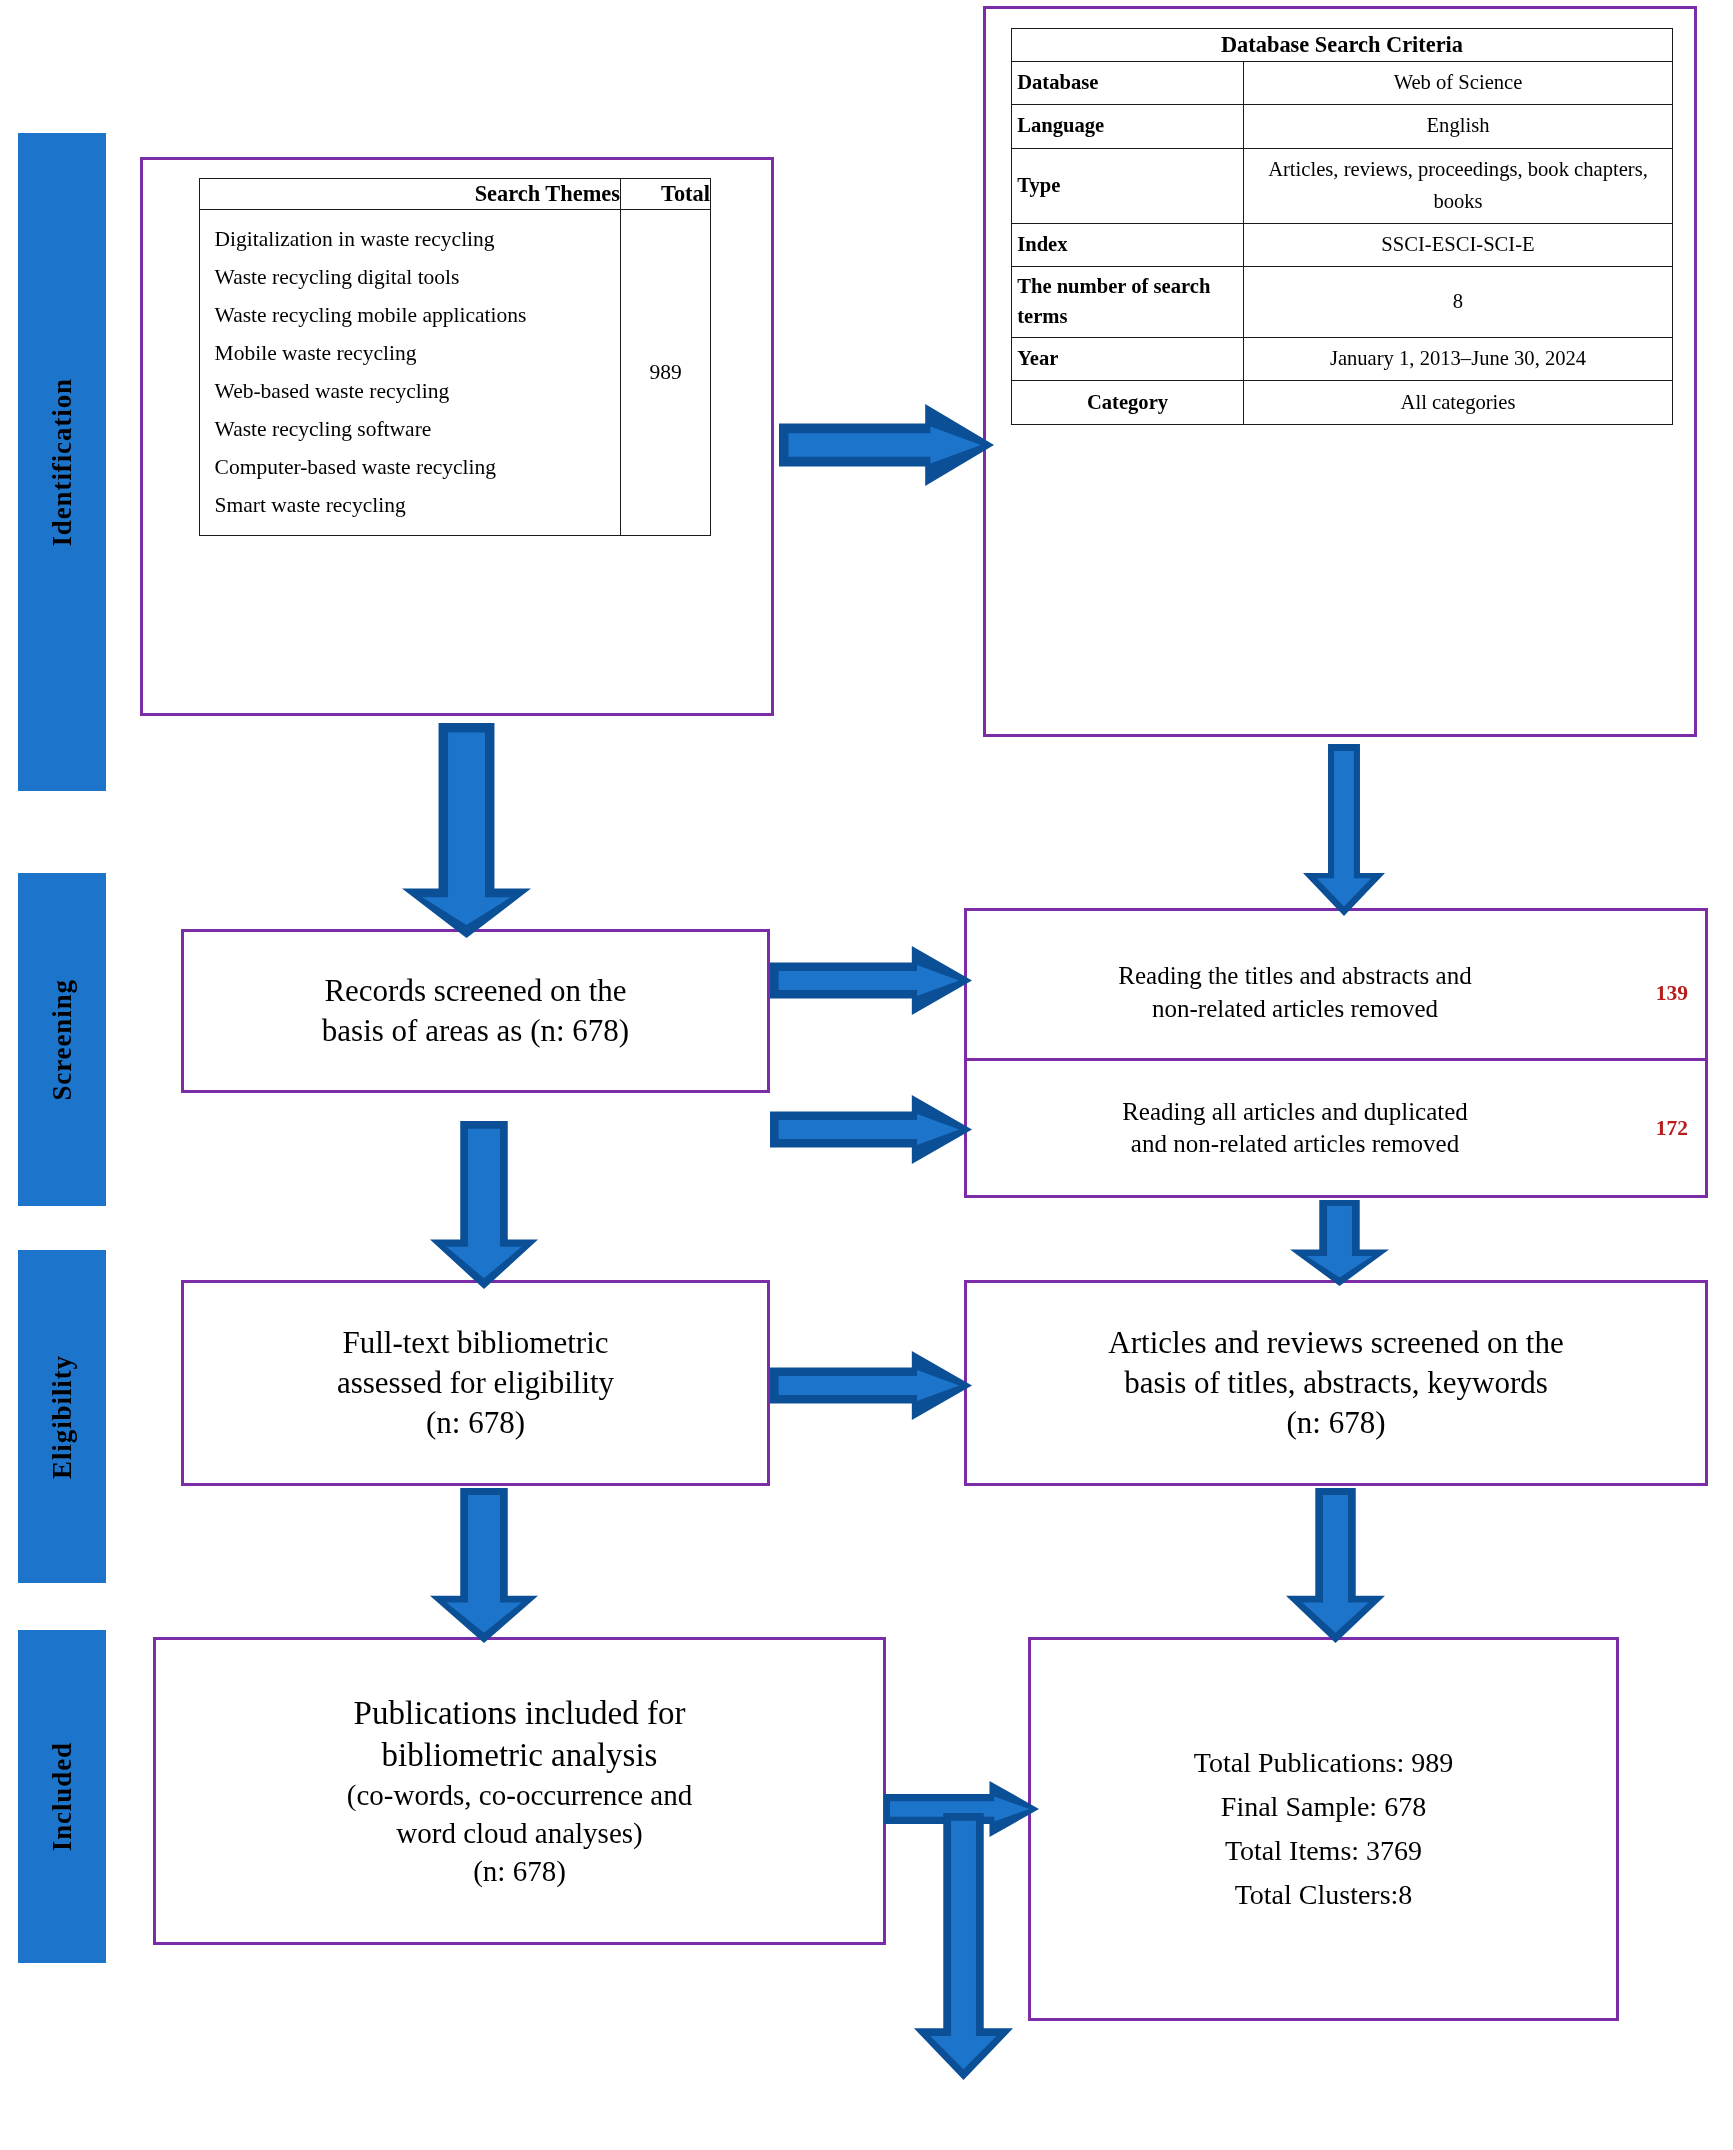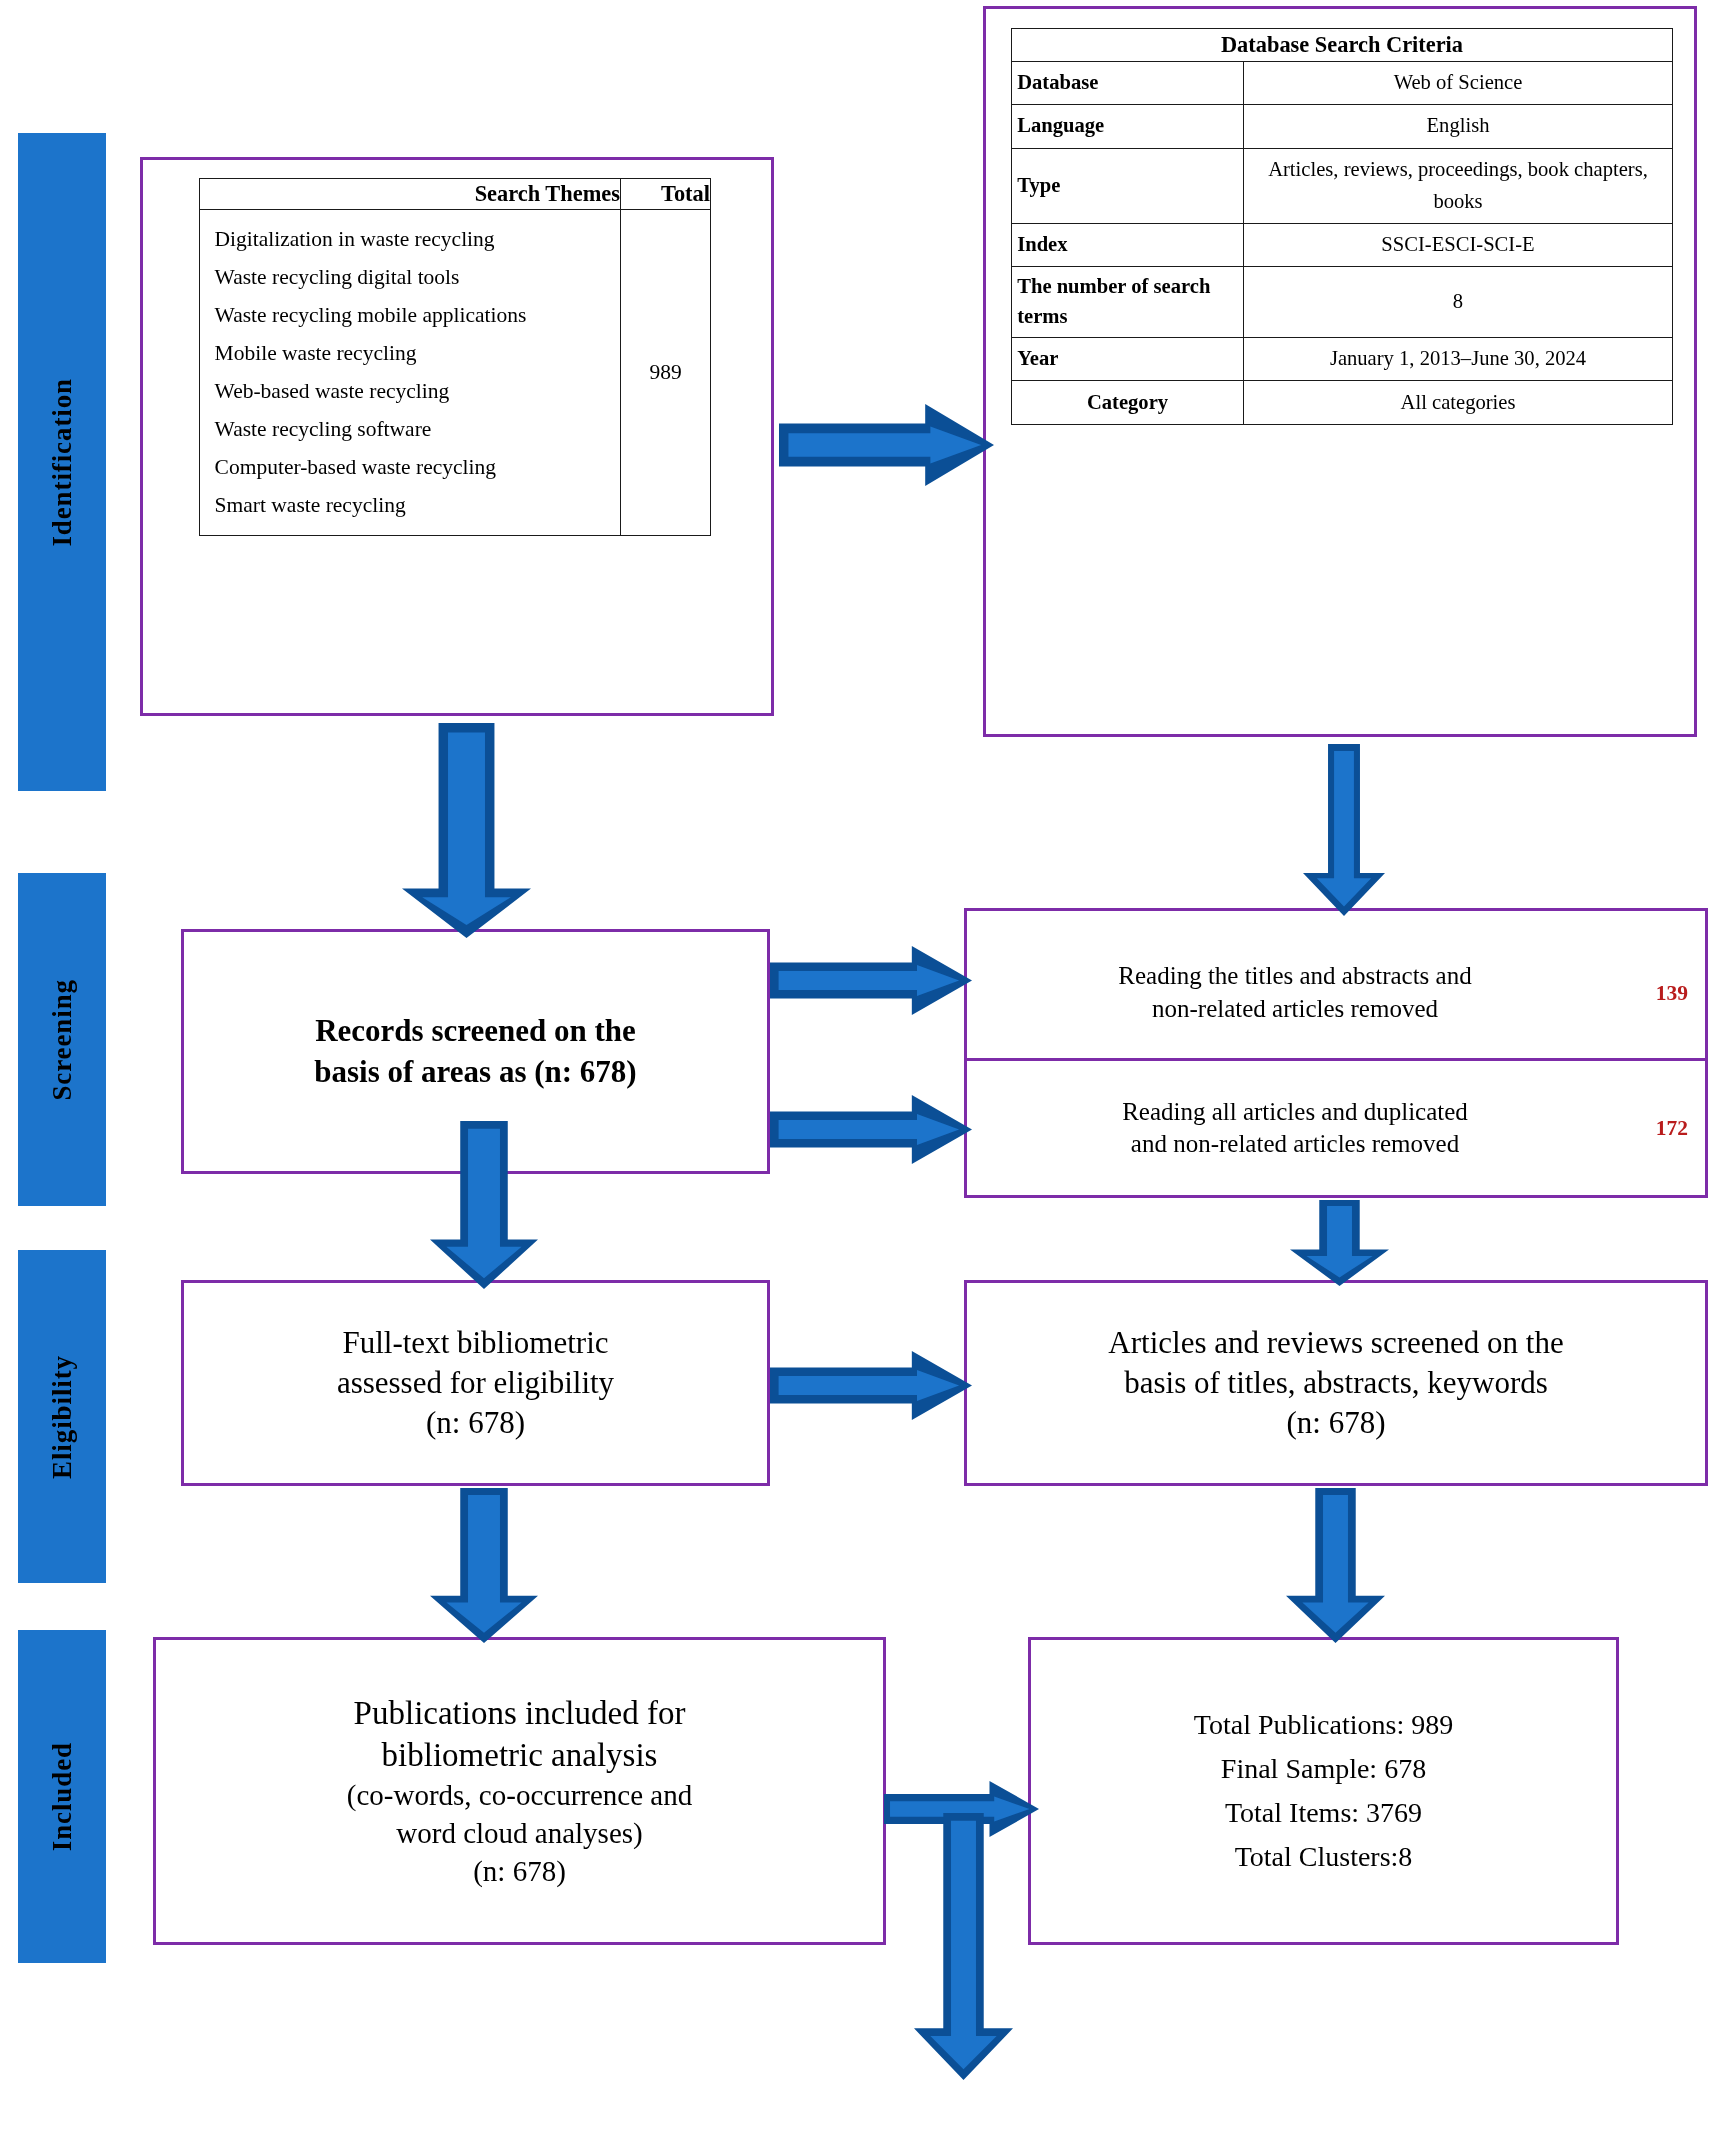--- a/index.html
+++ b/index.html
@@ -211,21 +211,21 @@
         <td class="db-val">January 1, 2013–June 30, 2024</td>
       </tr>
       <tr>
         <td class="db-key ctr">Category</td>
         <td class="db-val">All categories</td>
       </tr>
     </tbody>
       </table>
   </div>
 
-  <div class="pbox" style="left:181px; top:929px; width:589px; height:245px;font-weight:bold;">
+  <div class="pbox" style="left:181px; top:929px; width:589px; height:164px;">
     <div class="pbox-inner">
       <div class="bigline">Records screened on the</div>
       <div class="bigline">basis of areas as (n: 678)</div>
     </div>
   </div>
 
   <div class="pbox" style="left:964px; top:908px; width:744px; height:169px;">
     <div class="pbox-inner" style="padding-right:82px;">
       <div class="bigline" style="font-size:25px;">Reading the titles and abstracts and</div>
       <div class="bigline" style="font-size:25px;">non-related articles removed</div>
@@ -260,21 +260,21 @@
   <div class="pbox" style="left:153px; top:1637px; width:733px; height:308px;">
     <div class="pbox-inner">
       <div class="bigline" style="font-size:33px;">Publications included for</div>
       <div class="bigline" style="font-size:33px;">bibliometric analysis</div>
       <div class="bigline" style="font-size:29px;">(co-words, co-occurrence and</div>
       <div class="bigline" style="font-size:29px;">word cloud analyses)</div>
       <div class="bigline" style="font-size:29px;">(n: 678)</div>
     </div>
   </div>
 
-  <div class="pbox" style="left:1028px; top:1637px; width:591px; height:308px;">
+  <div class="pbox" style="left:1028px; top:1637px; width:591px; height:384px;">
     <div class="pbox-inner">
       <div class="bigline" style="font-size:28px; padding:3.9px 0;">Total Publications: 989</div>
       <div class="bigline" style="font-size:28px; padding:3.9px 0;">Final Sample: 678</div>
       <div class="bigline" style="font-size:28px; padding:3.9px 0;">Total Items: 3769</div>
       <div class="bigline" style="font-size:28px; padding:3.9px 0;">Total Clusters:8</div>
     </div>
   </div>
 
   <div class="arrow" style="left:779px; top:404px; width:215px; height:82px;">
     <svg viewBox="0 0 500 190" preserveAspectRatio="none">

